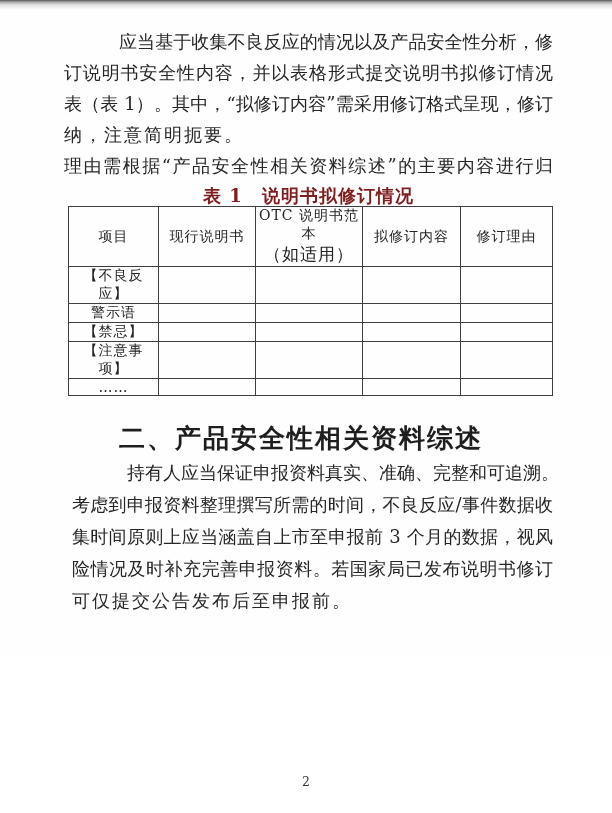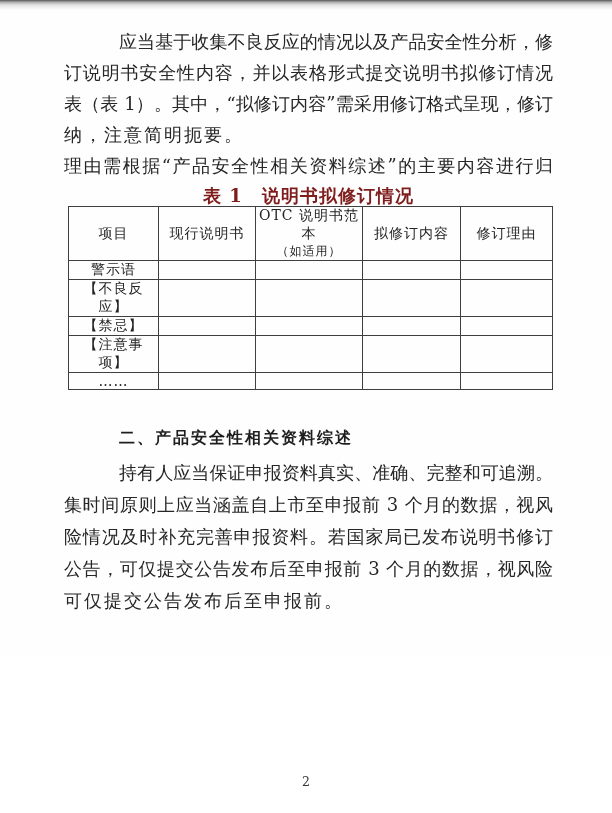--- a/index.html
+++ b/index.html
@@ -23,21 +23,21 @@
   .para {
     position: absolute; left: 64px; width: 489px;
   }
   .line {
     height: 31px; line-height: 31px;
     font-size: 18px;
     text-align: justify;
     text-align-last: justify;
     white-space: nowrap;
   }
-  .p2 .line { height: 32px; line-height: 32px; }
+  .p2 .line { height: 32px; line-height: 32px; margin-left: 8px; }
   .indent { padding-left: 55px; }
   .lastline {
     text-align: left;
     text-align-last: left;
     letter-spacing: 2px;
   }
   #p1 { top: 26px; }
   #p2 { top: 457px; }
   #p3 { top: 660px; }
   .table-title {
@@ -54,26 +54,26 @@
     background: #fefefe;
   }
   .rev-table th, .rev-table td {
     border: 1px solid #3f3f3f;
     text-align: center; vertical-align: middle;
     font-size: 14px; font-weight: normal;
     color: #242424; padding: 0;
     letter-spacing: 1px;
   }
   .rev-table tr.header-row { height: 49px; }
-  .rev-table .otc-sub { font-size: 12px; }
+  .rev-table .otc-sub { font-size: 17px; }
   .section-heading {
     position: absolute; top: 427px; left: 64px; width: 489px;
     padding-left: 55px; box-sizing: border-box;
     font-family: "DejaVu Sans", "Liberation Sans", sans-serif;
-    font-weight: bold; font-size: 16px; line-height: 22px;
+    font-weight: bold; font-size: 26px; line-height: 22px;
     letter-spacing: 2px; color: #1e1e1e;
   }
   .page-number {
     position: absolute; top: 774px; left: 0; width: 612px;
     text-align: center; font-size: 12.5px; color: #333;
   }
 </style>
 </head>
 <body>
 
@@ -104,28 +104,28 @@
       <th>项目</th>
       <th>现行说明书</th>
       <th>
         <div>OTC 说明书范本</div>
         <div class="otc-sub">（如适用）</div>
       </th>
       <th>拟修订内容</th>
       <th>修订理由</th>
     </tr>
     <tr>
-      <td>警示语</td>
+      <td>【不良反应】</td>
       <td></td>
       <td></td>
       <td></td>
       <td></td>
     </tr>
     <tr>
-      <td>【不良反应】</td>
+      <td>警示语</td>
       <td></td>
       <td></td>
       <td></td>
       <td></td>
     </tr>
     <tr>
       <td>【禁忌】</td>
       <td></td>
       <td></td>
       <td></td>
@@ -145,23 +145,23 @@
       <td></td>
       <td></td>
     </tr>
   </tbody>
     </table>
 
   <div class="section-heading">二、产品安全性相关资料综述</div>
 
   <div id="p2" class="para p2">
     <div class="line indent">持有人应当保证申报资料真实、准确、完整和可追溯。</div>
+    <div class="line">考虑到申报资料整理撰写所需的时间，不良反应/事件数据收</div>
     <div class="line">集时间原则上应当涵盖自上市至申报前 3 个月的数据，视风</div>
     <div class="line">险情况及时补充完善申报资料。若国家局已发布说明书修订</div>
-    <div class="line">公告，可仅提交公告发布后至申报前 3 个月的数据，视风险</div>
     <div class="line lastline">可仅提交公告发布后至申报前。</div>
   </div>
 
   <div id="p3" class="para p3">
   </div>
 
   <div class="page-number">2</div>
 
 </div>
 

